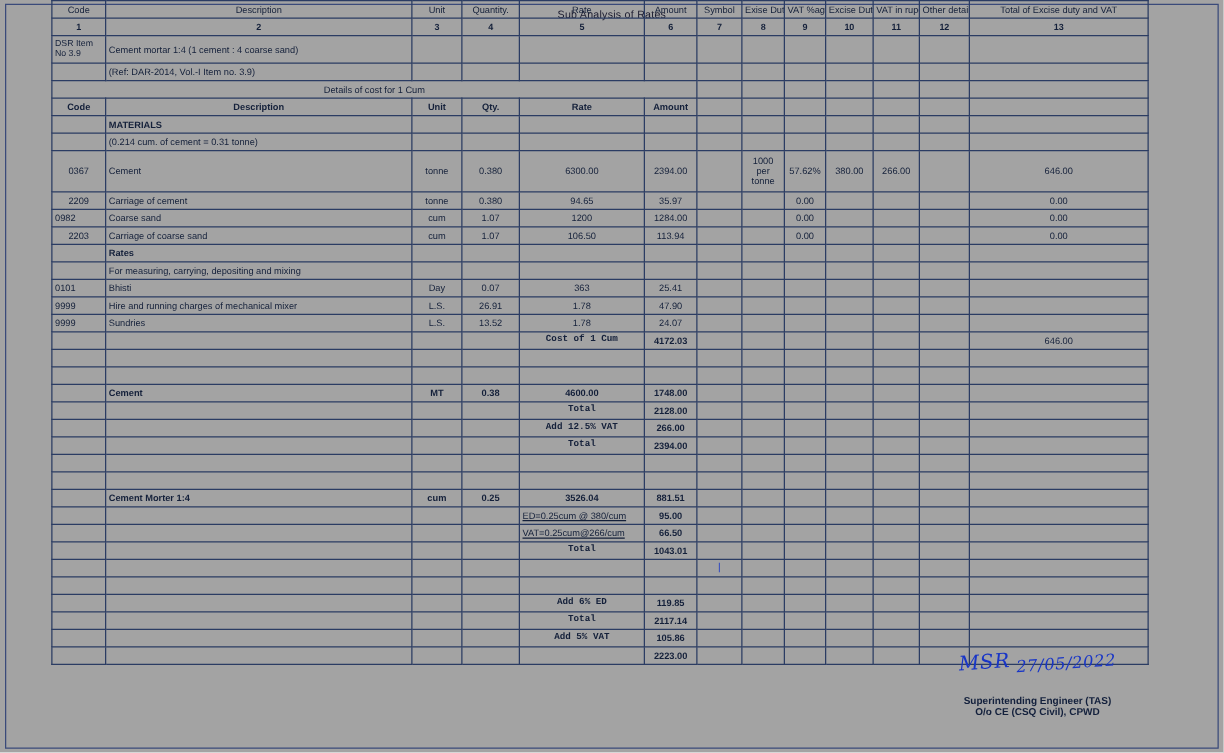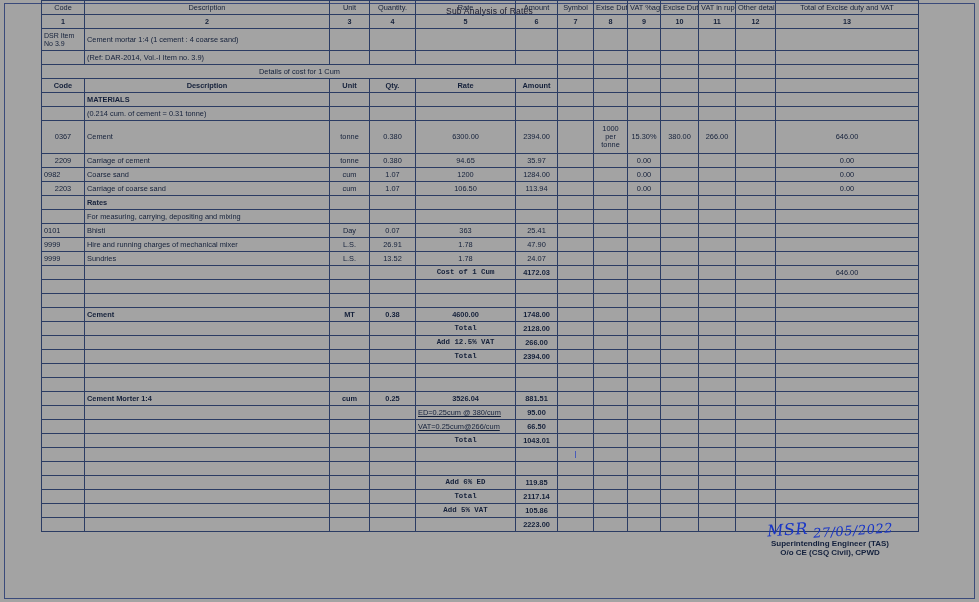--- a/index.html
+++ b/index.html
@@ -91,21 +91,21 @@
   .sig-script {
     font-family: "DejaVu Serif", serif;
     font-style: italic;
     font-size: 16px;
     color: #1835c7;
     letter-spacing: 0.5px;
     transform: rotate(-4deg);
     display: inline-block;
   }
   .sig-line1 {
-    margin-top: 0;
+    margin-top: 16px;
     font-size: 8px;
     font-weight: bold;
     color: #13203c;
   }
   .sig-line2 {
     font-size: 8px;
     font-weight: bold;
     color: #13203c;
   }
   .tickmark {
@@ -264,21 +264,21 @@
 
       <tr>
         <td class="c" style="height:30px">0367</td>
         <td class="l">Cement</td>
         <td class="c">tonne</td>
         <td class="c">0.380</td>
         <td class="c">6300.00</td>
         <td class="c">2394.00</td>
         <td></td>
         <td class="c" style="white-space:normal;line-height:1.1">1000 per tonne</td>
-        <td class="c">15.30%</td>
+        <td class="c">57.62%</td>
         <td class="c">380.00</td>
         <td class="c">266.00</td>
         <td></td>
         <td class="c">646.00</td>
       </tr>
 
       <tr>
         <td class="c">2209</td>
         <td class="l">Carriage of cement</td>
         <td class="c">tonne</td>

